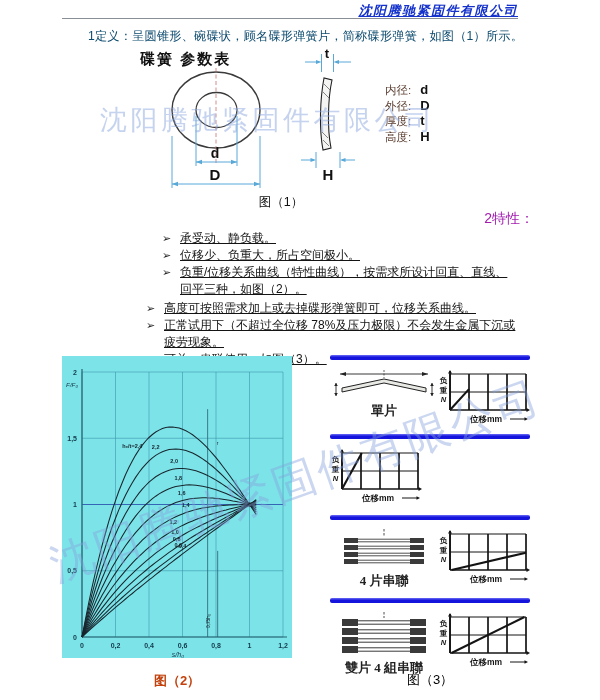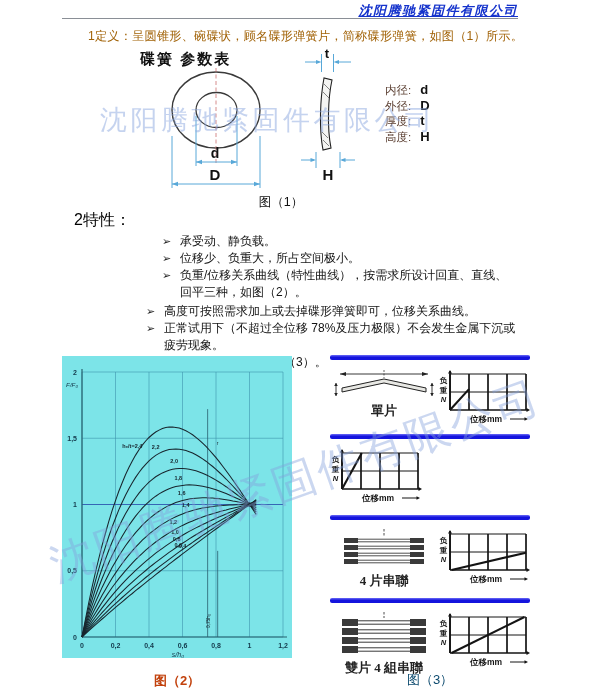--- a/index.html
+++ b/index.html
@@ -3,50 +3,50 @@
 <meta charset="utf-8">
 <style>
   html,body{margin:0;padding:0;background:#fff;}
   .page{position:relative;width:600px;height:700px;background:#ffffff;overflow:hidden;
         font-family:"Liberation Sans","DejaVu Sans",sans-serif;color:#1a1a1a;border-radius:32px;}
   
   .company{position:absolute;top:2px;left:0;width:518px;text-align:right;
            color:#1533cc;font-weight:bold;font-style:italic;font-size:13px;
            letter-spacing:1.5px;text-decoration:underline;}
   .header-rule{position:absolute;left:62px;top:18px;width:456px;border-top:1.5px solid #8a8f96;}
-  .definition{position:absolute;left:88px;top:28px;font-size:12.2px;color:#a16207;letter-spacing:0.2px;}
+  .definition{position:absolute;left:88px;top:28px;font-size:12.2px;color:#0c4a6e;letter-spacing:0.2px;}
   
   .fig1-svg{position:absolute;left:85px;top:44px;}
   .fig1-params{position:absolute;left:385px;top:80px;}
   .fig1-params .row{height:15.5px;line-height:17px;white-space:nowrap;}
   .fig1-params .plab{color:#5c4033;font-size:11.5px;}
   .fig1-params .pval{color:#111;font-size:13px;font-weight:bold;margin-left:9px;}
   .fig1-caption{position:absolute;left:236px;top:194px;width:90px;text-align:center;font-size:12.5px;color:#111;}
   
   .features{position:absolute;left:74px;top:210px;width:460px;}
-  .features h3{margin:0;font-size:16px;font-weight:normal;color:#000000;}
+  .features h3{margin:0;font-size:14px;font-weight:normal;color:#a21caf;text-align:right;}
   .features ul{list-style:none;margin:2px 0 0 0;padding:0;}
   .features ul.g1{margin-left:88px;width:356px;}
   .features ul.g2{margin-left:72px;width:372px;}
   .features li{display:flex;font-size:12px;line-height:17px;color:#141414;}
   .features .mk{flex:0 0 18px;font-size:11px;color:#222;}
-  .features .it{flex:1;}
+  .features .it{flex:1;text-decoration:underline;}
   
   .chart2{position:absolute;left:62px;top:356px;width:230px;height:304px;}
   .fig2-caption{position:absolute;left:62px;top:672px;width:230px;text-align:center;font-size:13px;color:#c2410c;font-weight:bold;}
   
   .panel3{position:absolute;left:330px;top:355px;width:200px;}
   .bar{height:5px;border-radius:2px;background:linear-gradient(#6b6bf8,#1414dd 45%,#1414dd);}
   .sec{display:flex;align-items:flex-start;padding-top:8px;box-sizing:border-box;}
   .s1{height:74px}.s2{height:76px}.s3{height:78px}.s4{height:64px}
   .dcell{width:108px;text-align:center;}
   .dcell .dlab{font-family:"Liberation Serif","DejaVu Serif",serif;font-weight:bold;
                font-size:13px;color:#222;margin-top:0px;white-space:nowrap;}
   .ccell{margin-left:0px;margin-top:2px;}
-  .fig3-caption{width:200px;text-align:center;font-size:13px;color:#0c4a6e;margin-top:4px;}
+  .fig3-caption{width:200px;text-align:center;font-size:13px;color:#000000;margin-top:4px;}
   
   .wm{position:absolute;pointer-events:none;white-space:nowrap;z-index:6;
       font-family:"Liberation Serif","DejaVu Serif",serif;}
   .wm1{left:100px;top:102px;font-size:27px;letter-spacing:3.5px;color:rgba(140,168,224,0.5);}
   .wm2{left:52px;top:538px;font-size:44px;letter-spacing:3px;color:rgba(130,160,220,0.42);
        transform:rotate(-19.5deg);transform-origin:0 50%;}
 </style>
 </head>
 <body>
 

